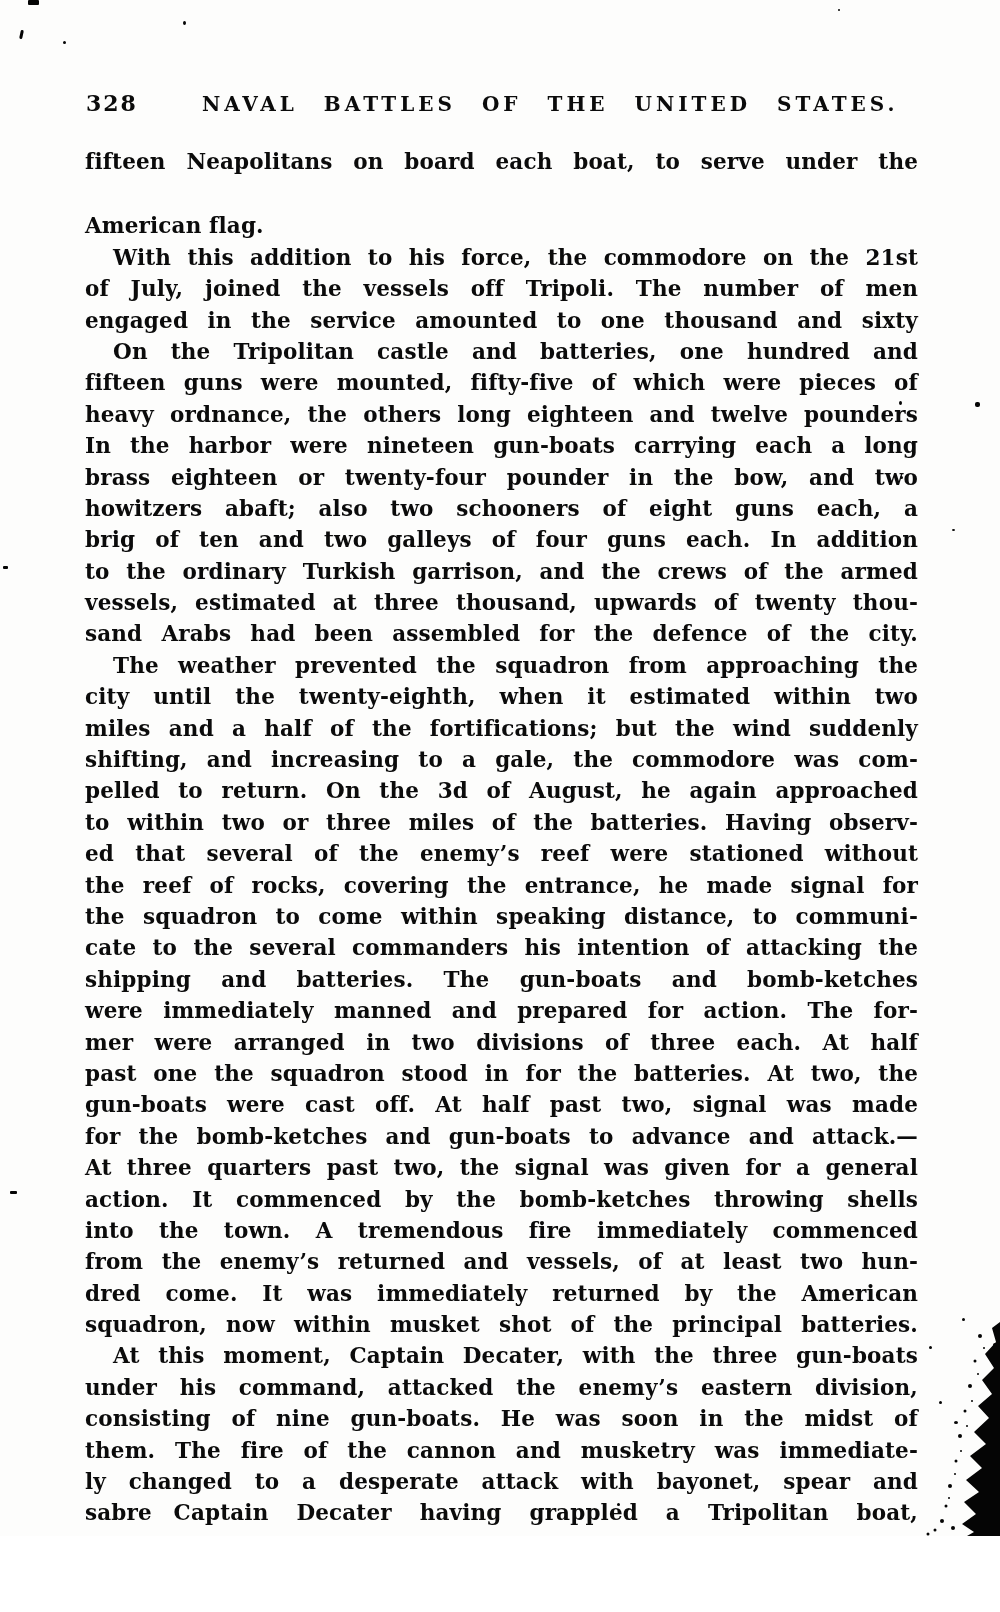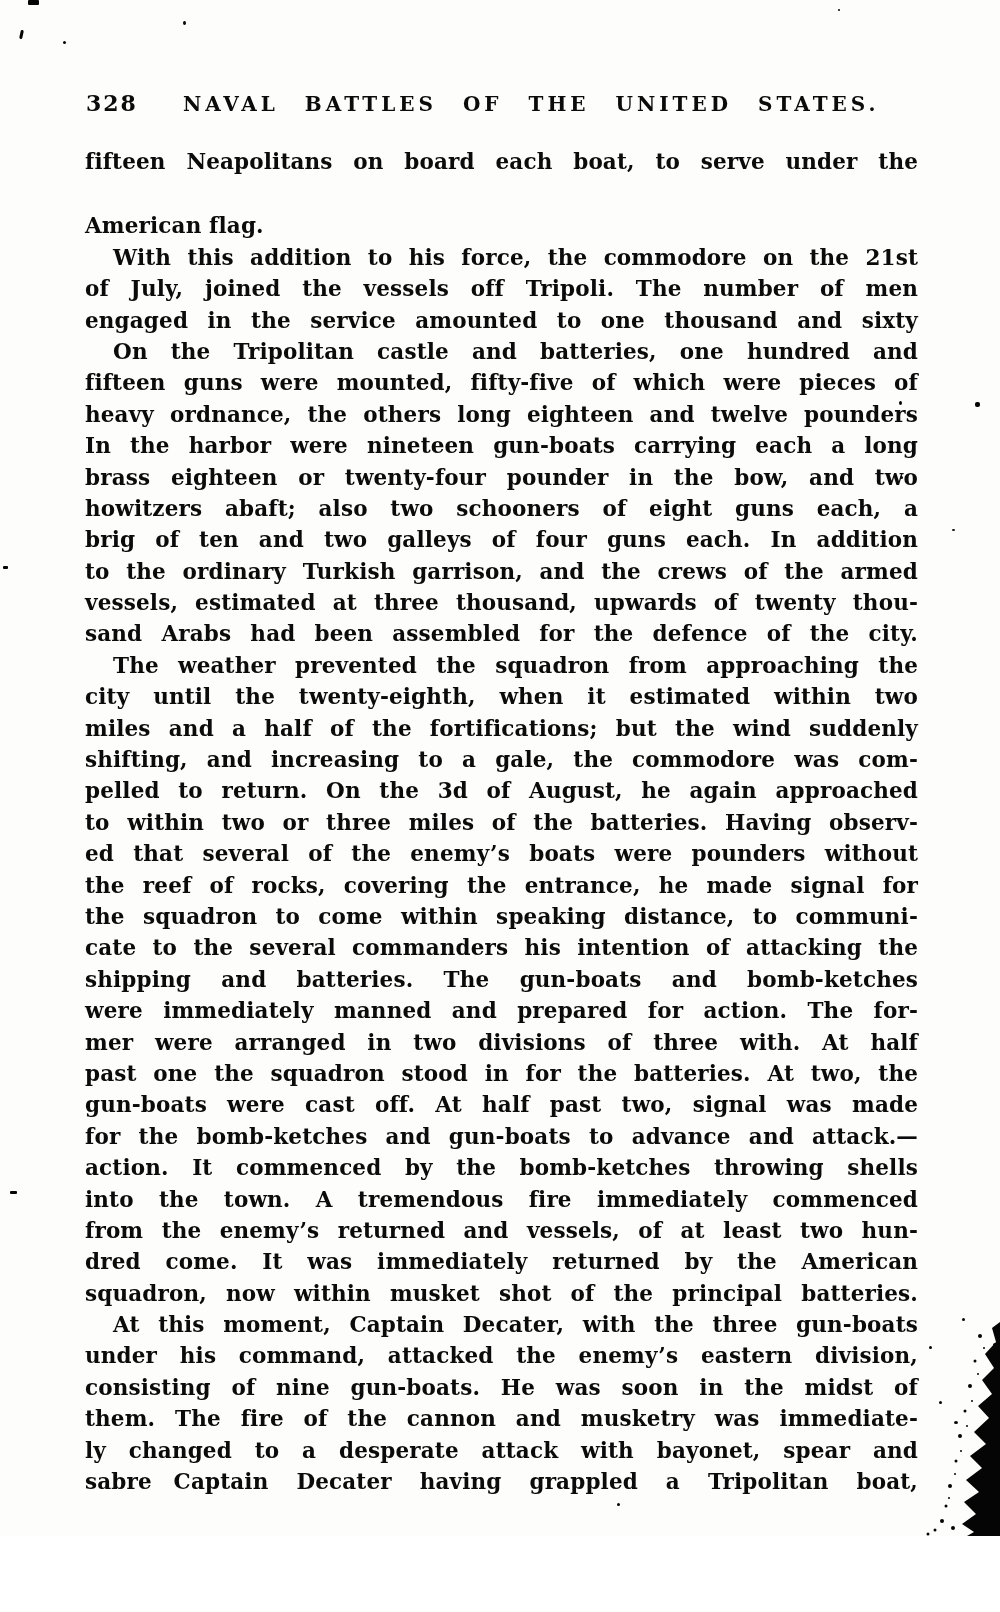--- a/index.html
+++ b/index.html
@@ -12,21 +12,21 @@
     font-family: "DejaVu Serif", serif;
     color: #0b0b0b;
   }
   
   .header { position: absolute; top: 90px; left: 0; width: 100%; height: 32px; font-weight: 700; }
   .pagenum {
     position: absolute; left: 86px; top: 0;
     font-size: 22px; letter-spacing: 2px;
   }
   .running-title {
-    position: absolute; left: 183px; top: 2px;
+    position: absolute; left: 202px; top: 2px;
     font-size: 20px; letter-spacing: 4px; word-spacing: 15px;
   }
   
   .body-text {
     position: absolute; top: 146px; left: 85px; width: 833px;
     font-size: 21.5px; font-weight: 700; letter-spacing: 0.15px;
   }
   .line {
     width: 100%;
     line-height: 31.4px;
@@ -70,30 +70,31 @@
       <div class="line">brig of ten and two galleys of four guns each.  In addition</div>
       <div class="line">to the ordinary Turkish garrison, and the crews of the armed</div>
       <div class="line">vessels, estimated at three thousand, upwards of twenty thou-</div>
       <div class="line">sand Arabs had been assembled for the defence of the city.</div>
       <div class="line indent">The weather prevented the squadron from approaching the</div>
       <div class="line">city until the twenty-eighth, when it estimated within two</div>
       <div class="line">miles and a half of the fortifications; but the wind suddenly</div>
       <div class="line">shifting, and increasing to a gale, the commodore was com-</div>
       <div class="line">pelled to return.  On the 3d of August, he again approached</div>
       <div class="line">to within two or three miles of the batteries.  Having observ-</div>
-      <div class="line">ed that several of the enemy’s boats were pounders without</div>
+      <div class="line">ed that several of the enemy’s reef were stationed without</div>
       <div class="line">the reef of rocks, covering the entrance, he made signal for</div>
       <div class="line">the squadron to come within speaking distance, to communi-</div>
       <div class="line">cate to the several commanders his intention of attacking the</div>
       <div class="line">shipping and batteries.  The gun-boats and bomb-ketches</div>
       <div class="line">were immediately manned and prepared for action.  The for-</div>
-      <div class="line">mer were arranged in two divisions of three with.  At half</div>
+      <div class="line">mer were arranged in two divisions of three each.  At half</div>
       <div class="line">past one the squadron stood in for the batteries.  At two, the</div>
       <div class="line">gun-boats were cast off.  At half past two, signal was made</div>
       <div class="line">for the bomb-ketches and gun-boats to advance and attack.—</div>
+      <div class="line">At three quarters past two, the signal was given for a general</div>
       <div class="line">action.  It commenced by the bomb-ketches throwing shells</div>
       <div class="line">into the town.  A tremendous fire immediately commenced</div>
       <div class="line">from the enemy’s returned and vessels, of at least two hun-</div>
       <div class="line">dred come.  It was immediately returned by the American</div>
       <div class="line">squadron, now within musket shot of the principal batteries.</div>
       <div class="line indent">At this moment, Captain Decater, with the three gun-boats</div>
       <div class="line">under his command, attacked the enemy’s eastern division,</div>
       <div class="line">consisting of nine gun-boats.  He was soon in the midst of</div>
       <div class="line">them.  The fire of the cannon and musketry was immediate-</div>
       <div class="line">ly changed to a desperate attack with bayonet, spear and</div>

